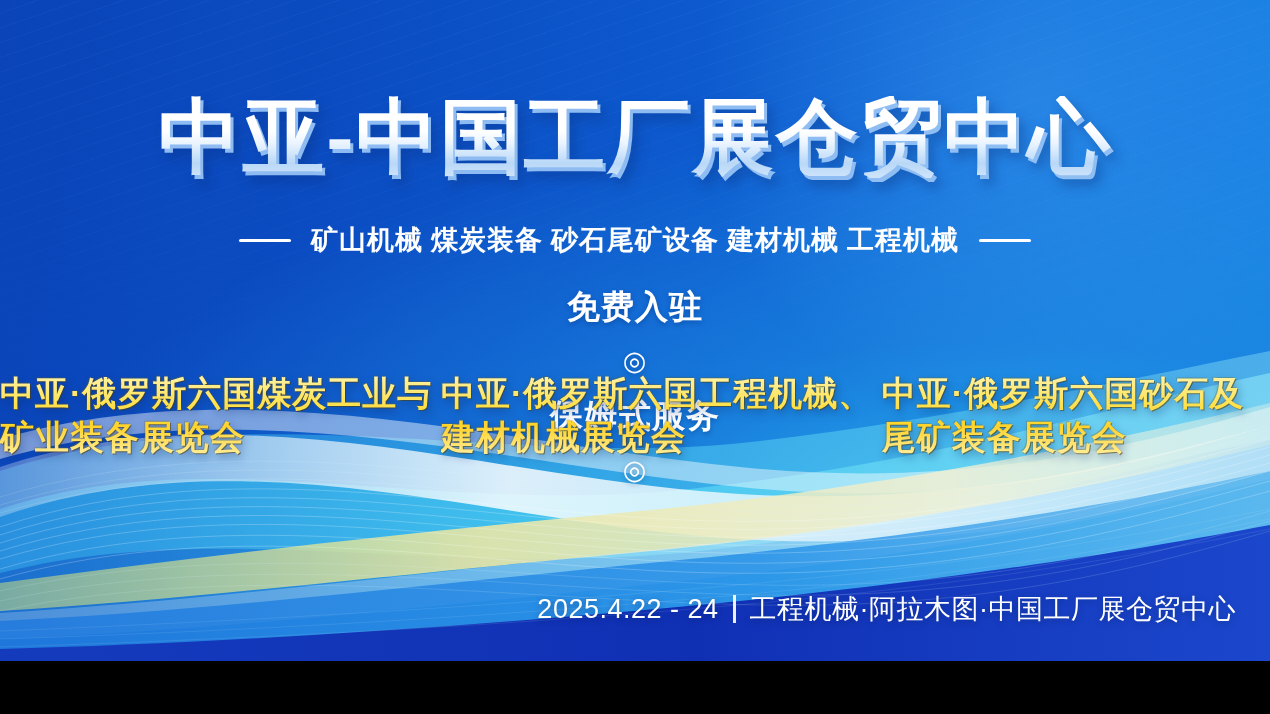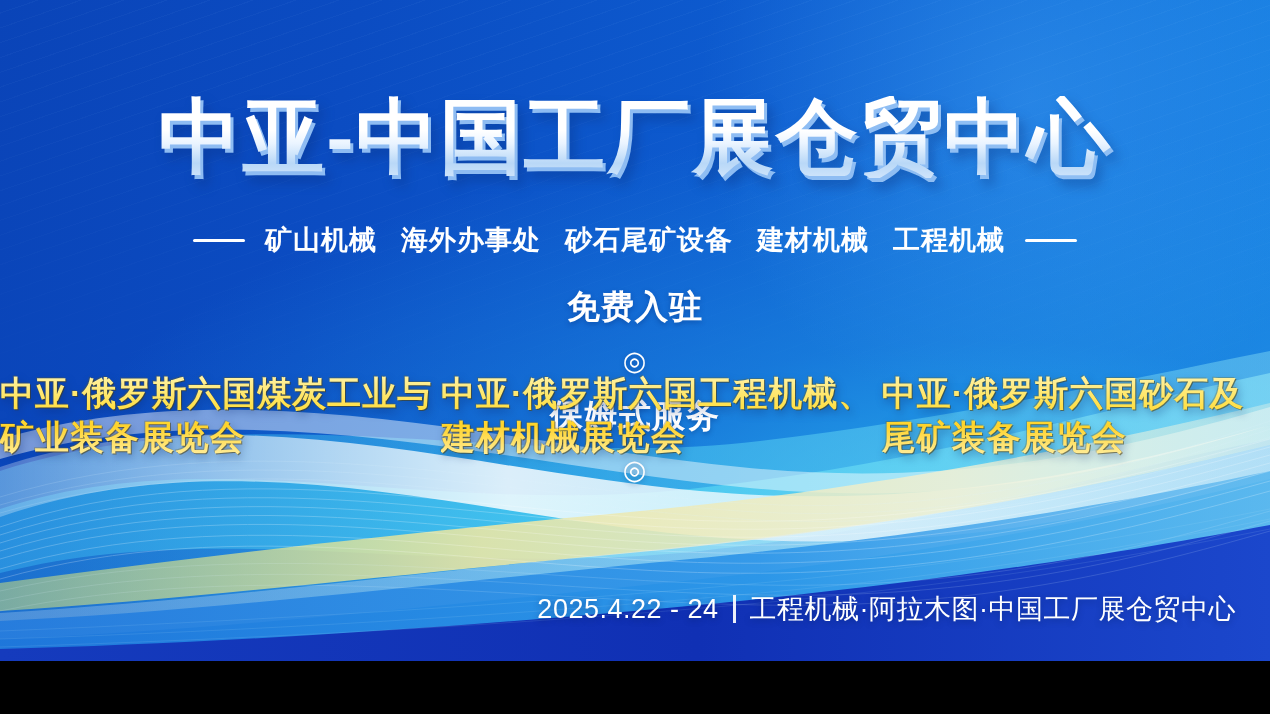--- a/index.html
+++ b/index.html
@@ -107,21 +107,21 @@
   }
   .cats .dash {
     display: inline-block;
     width: 52px;
     height: 3px;
     background: #ffffff;
     border-radius: 2px;
   }
   .cats .cat-list {
     display: flex;
-    gap: 24px;
+    gap: 8px;
   }
 
   
   .services {
     position: absolute;
     top: 285px;
     left: 0;
     width: 100%;
     display: flex;
     align-items: center;
@@ -275,21 +275,21 @@
   </svg>
 
   <div class="content">
 
     <div class="title">中亚-中国工厂展仓贸中心</div>
 
     <div class="cats">
       <span class="dash"></span>
       <span class="cat-list">
         <span>矿山机械</span>
-        <span>海外办事处</span>
+        <span>煤炭装备</span>
         <span>砂石尾矿设备</span>
         <span>建材机械</span>
         <span>工程机械</span>
       </span>
       <span class="dash"></span>
     </div>
 
     <div class="services">
       <span>免费入驻</span>
       <span class="sep">◎</span>

